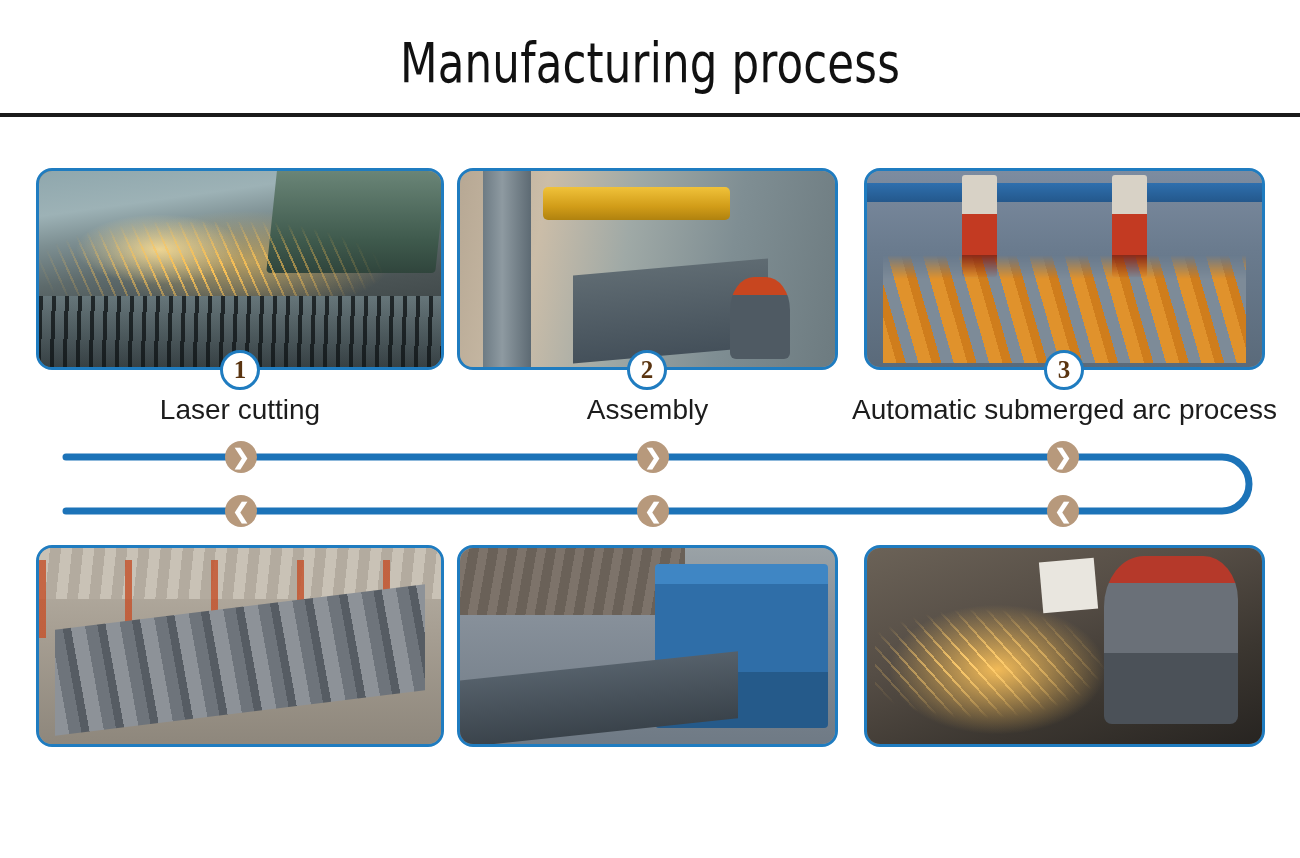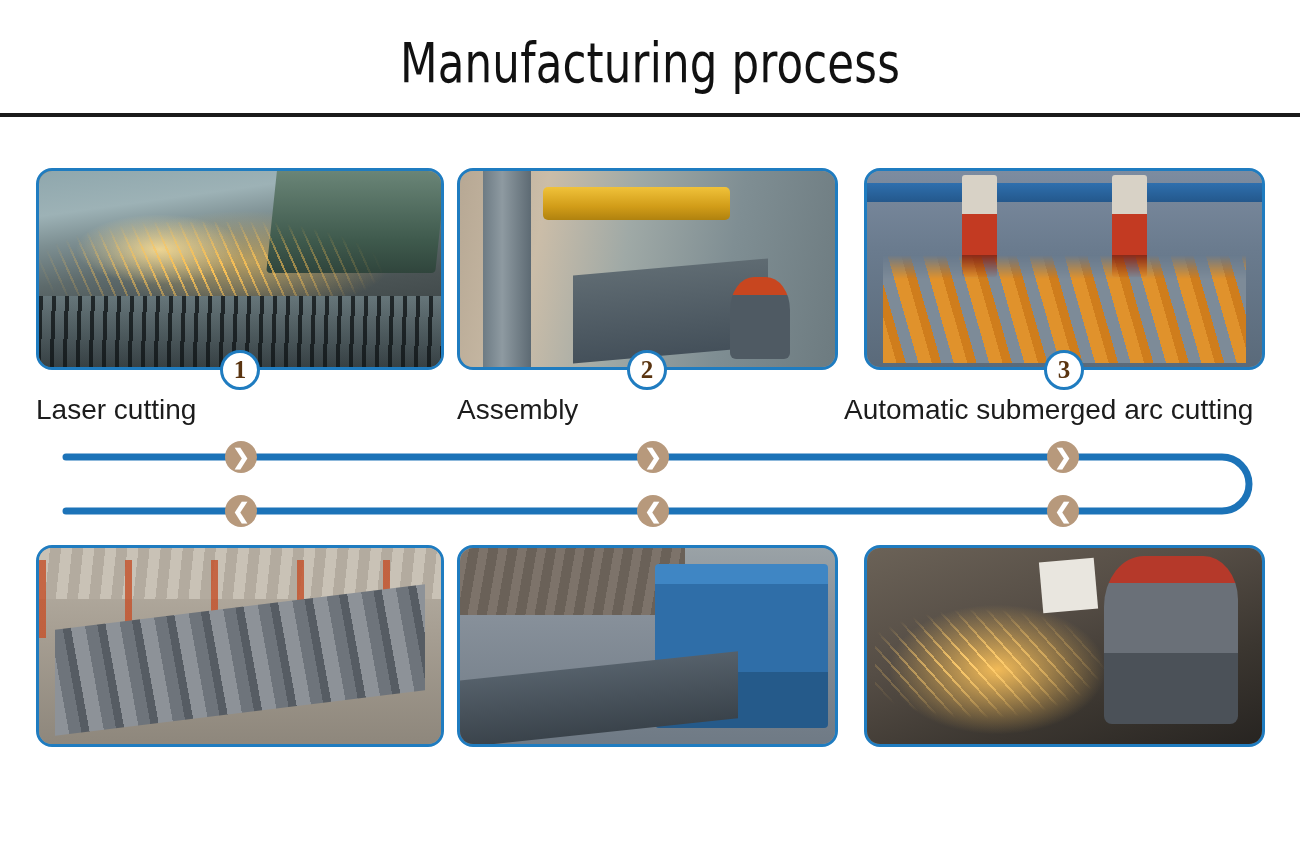--- a/index.html
+++ b/index.html
@@ -50,20 +50,21 @@
     color:#5a3410;
     font-family:"Liberation Serif","DejaVu Serif",serif;
     font-weight:bold;
     font-size:25px;
     line-height:34px;
     text-align:center;
     z-index:6;
   }
   .step-label{
     position:absolute;
+    text-align:center;
     font-family:"Liberation Sans",sans-serif;
     font-size:28px;
     line-height:32px;
     color:#1c1c1c;
     white-space:nowrap;
   }
 
   
   #connector{position:absolute;left:0;top:425px;width:1300px;height:115px;}
   .arrow-dot{
@@ -245,21 +246,21 @@
 <div class="step" style="left:864px;top:168px;width:401px;">
   <div class="frame" style="width:401px;height:202px;">
     <div class="photo ph3">
       <div class="frame3"></div>
       <div class="towerL"></div>
       <div class="towerR"></div>
       <div class="rails"></div>
     </div>
   </div>
   <div class="badge" style="left:180px;top:182px;">3</div>
-  <div class="step-label" style="left:-20px;top:226px;width:441px;">Automatic submerged arc cutting</div>
+  <div class="step-label" style="left:-20px;top:226px;width:441px;">Automatic submerged arc process</div>
 </div>
 
 <div id="connector">
   <svg width="1300" height="115">
     <path d="M 66 32 L 1222 32 A 27 27 0 0 1 1222 86 L 66 86" fill="none" stroke="#1c73b8" stroke-width="7" stroke-linecap="round"></path>
   </svg>
 
   <div class="arrow-dot" style="left:225px;top:16px;">❯</div>
   <div class="arrow-dot" style="left:637px;top:16px;">❯</div>
   <div class="arrow-dot" style="left:1047px;top:16px;">❯</div>

